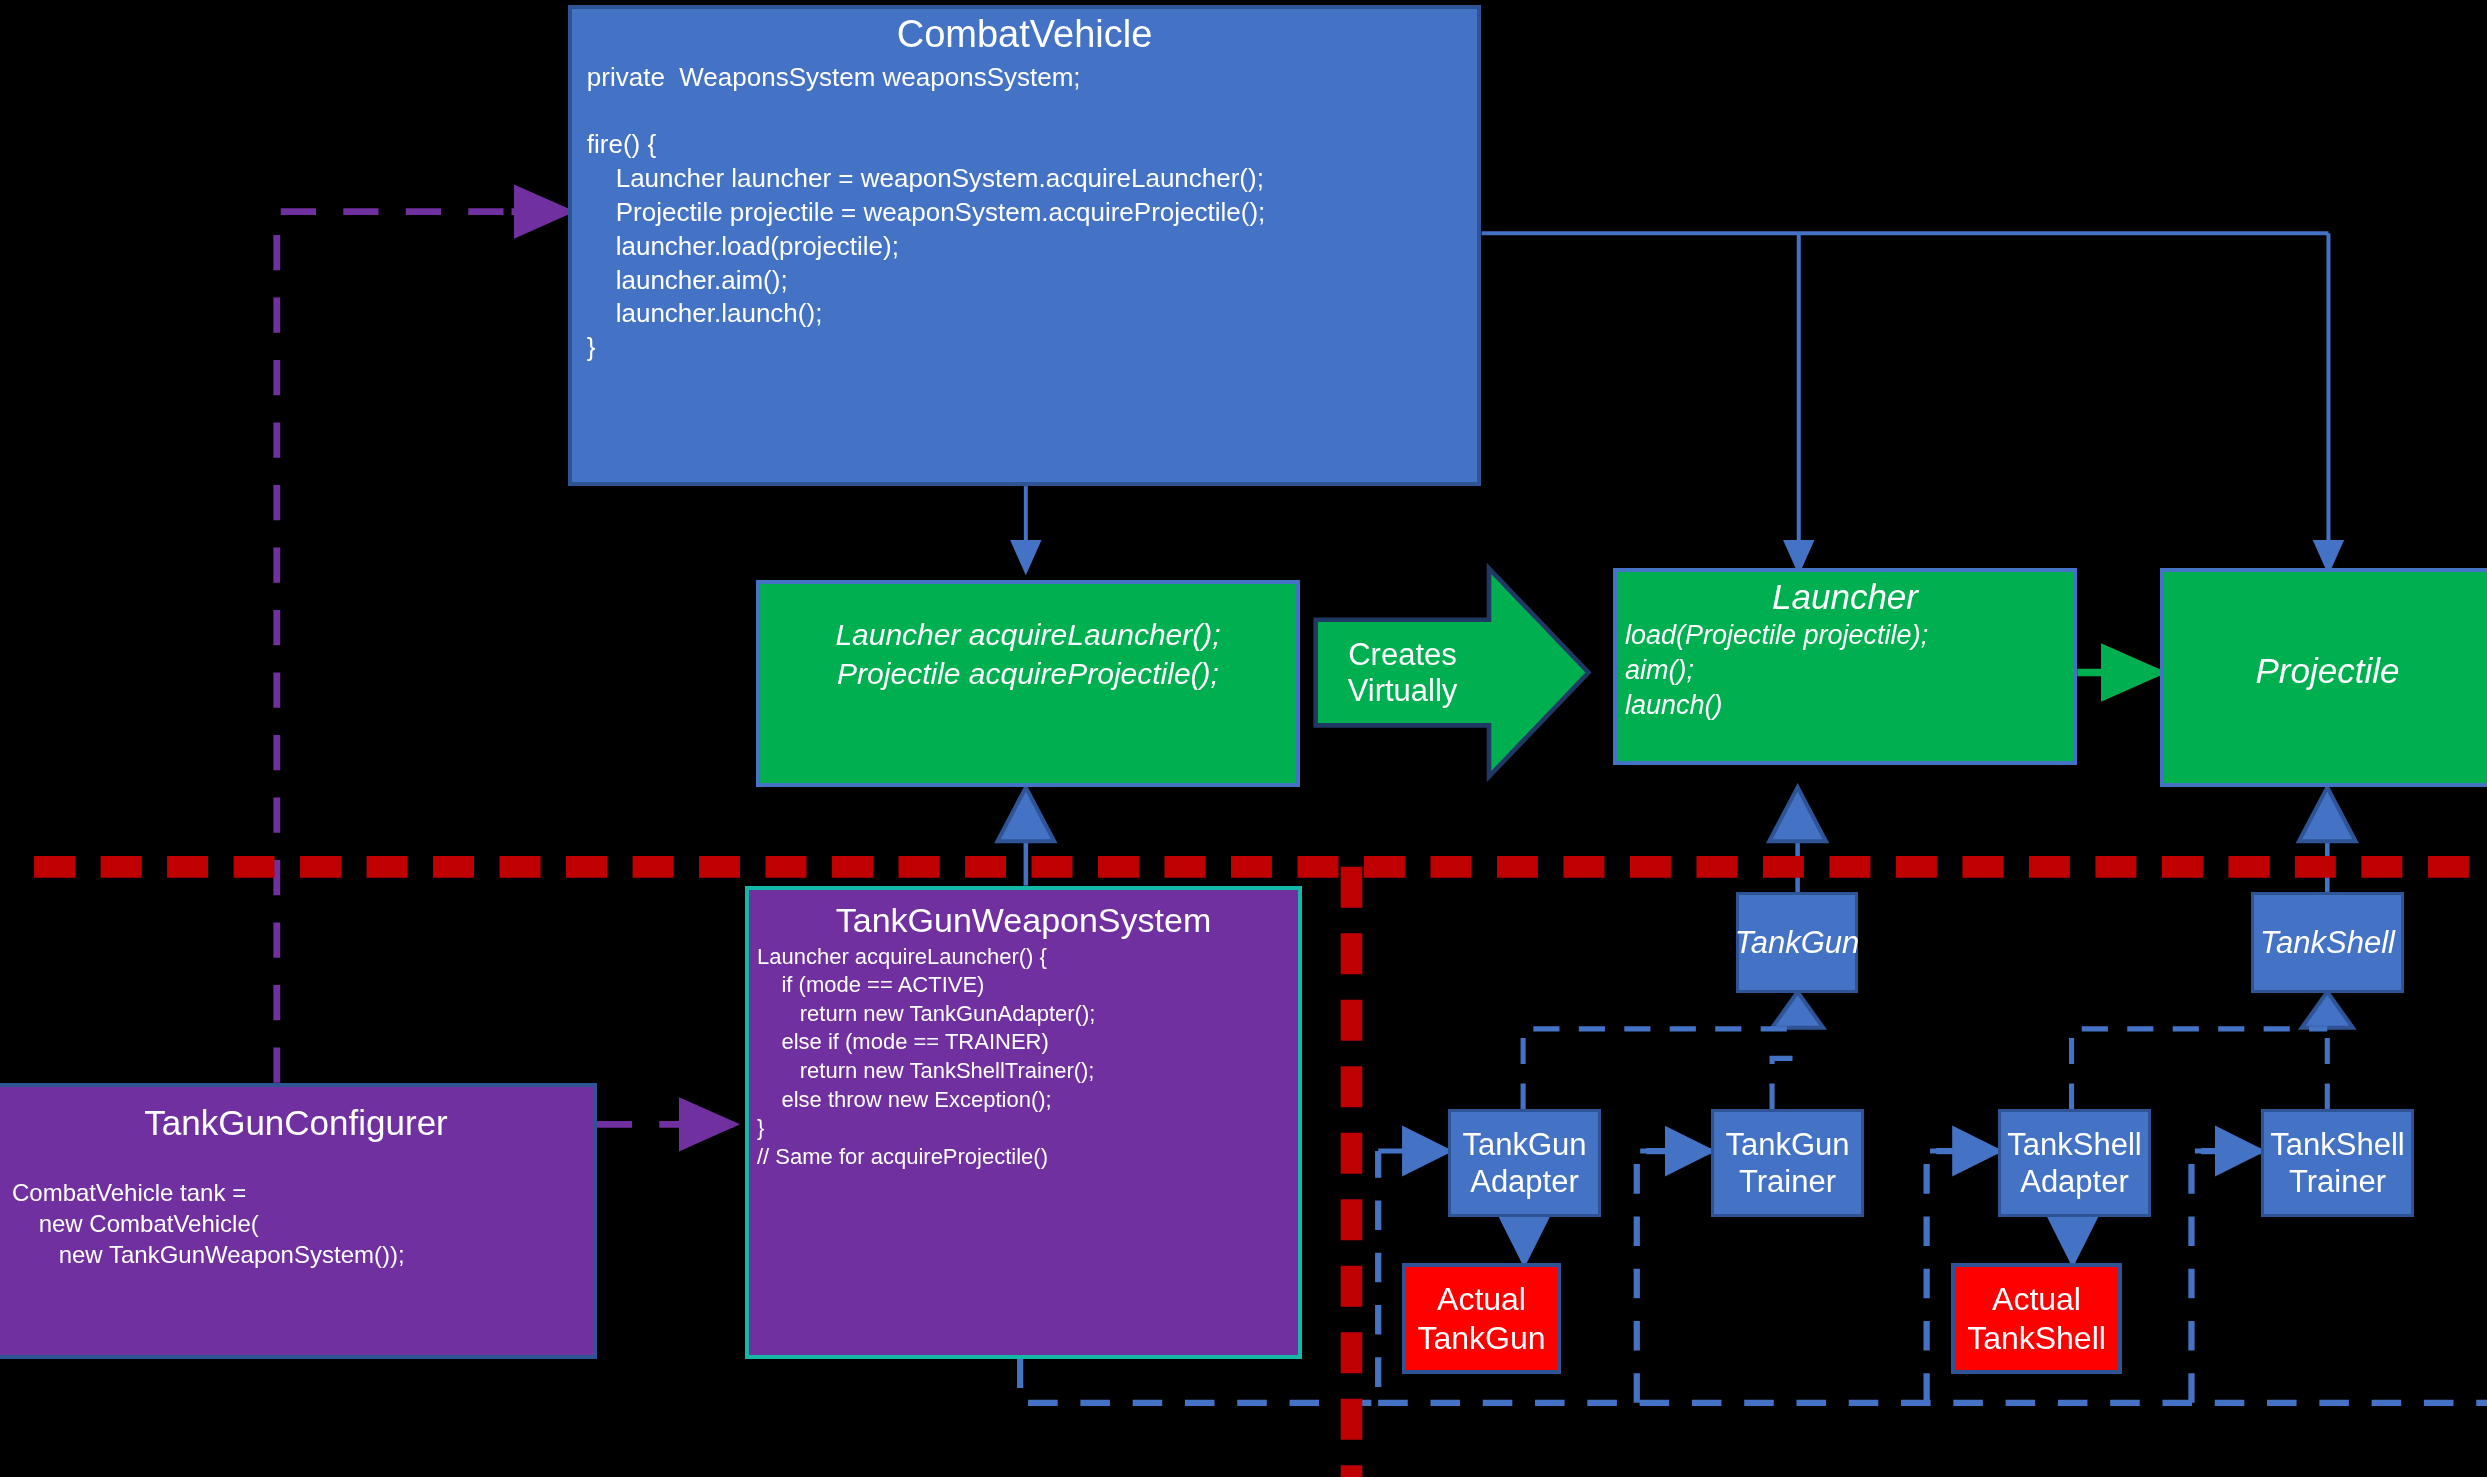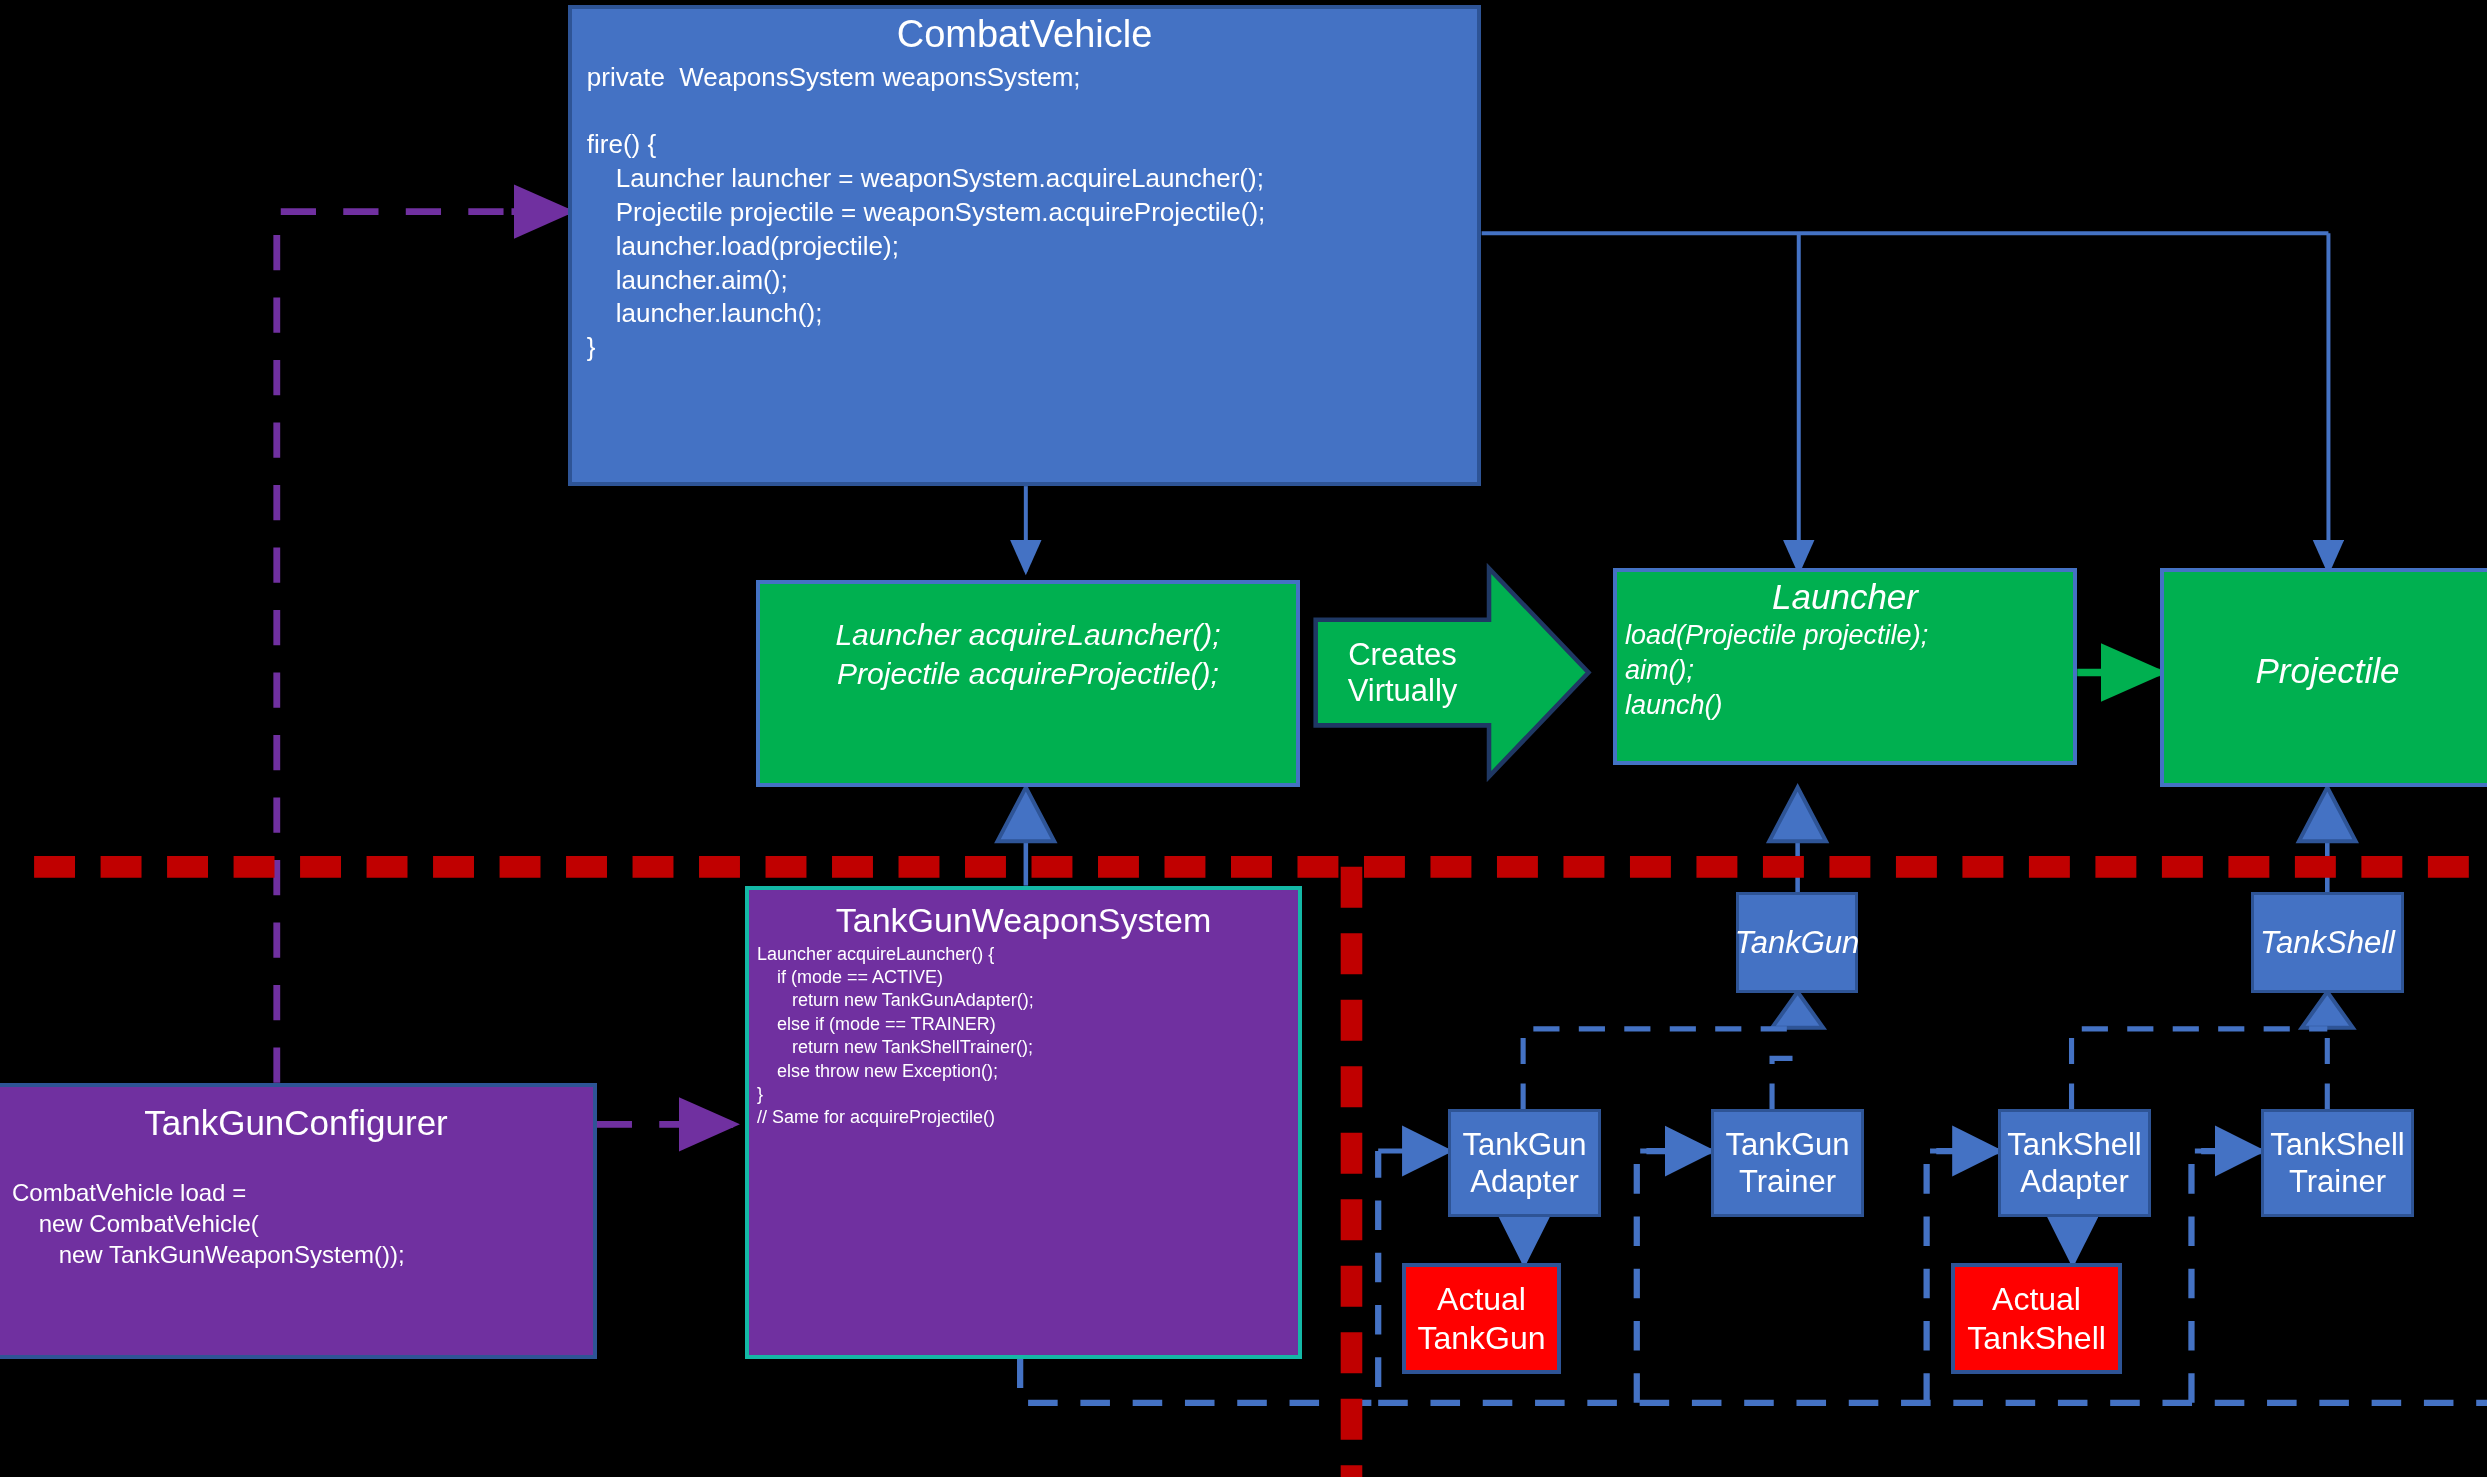--- a/index.html
+++ b/index.html
@@ -143,28 +143,28 @@
 aim();
 launch()</div>
   </div>
 
   <div class="node" style="left:2160px;top:568px;width:335px;height:219px;background:#00B050;border:4px solid #4472C4;">
     <div class="ttl ital" style="font-size:35px;margin-top:81px;">Projectile</div>
   </div>
 
   <div class="node" style="left:-4.5px;top:1083px;width:601px;height:276px;background:#7030A0;border:4px solid #2E5496;">
     <div class="ttl" style="font-size:35px;margin-top:18px;">TankGunConfigurer</div>
-    <div class="bdy" style="font-size:24px;padding:35px 0 0 12.5px;">CombatVehicle load =
+    <div class="bdy" style="font-size:24px;padding:35px 0 0 12.5px;">CombatVehicle tank =
     new CombatVehicle(
        new TankGunWeaponSystem());</div>
   </div>
 
   <div class="node" style="left:745px;top:886px;width:557px;height:473px;background:#7030A0;border:4px solid #14b8a6;">
     <div class="ttl" style="font-size:34px;margin-top:12.5px;">TankGunWeaponSystem</div>
-    <div class="bdy" style="font-size:18px;padding:4.5px 0 0 8px;">Launcher acquireLauncher() {
+    <div class="bdy" style="font-size:22px;padding:4.5px 0 0 8px;">Launcher acquireLauncher() {
     if (mode == ACTIVE)
        return new TankGunAdapter();
     else if (mode == TRAINER)
        return new TankShellTrainer();
     else throw new Exception();
 }
 // Same for acquireProjectile()</div>
   </div>
 
   <div class="node" style="left:1736px;top:892px;width:122px;height:101px;background:#4472C4;border:3.4px solid #2E5496;

